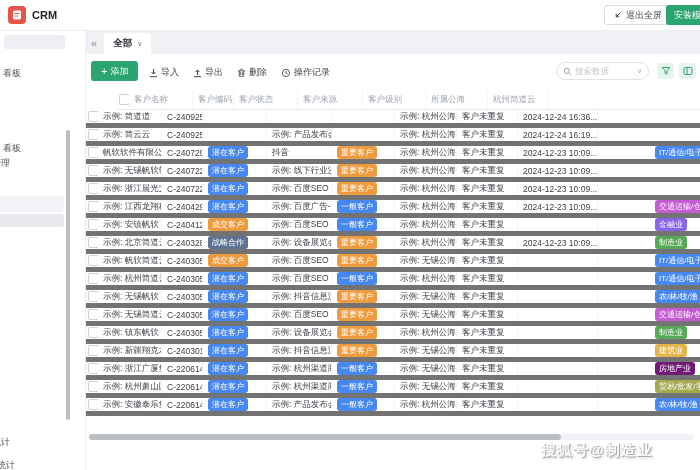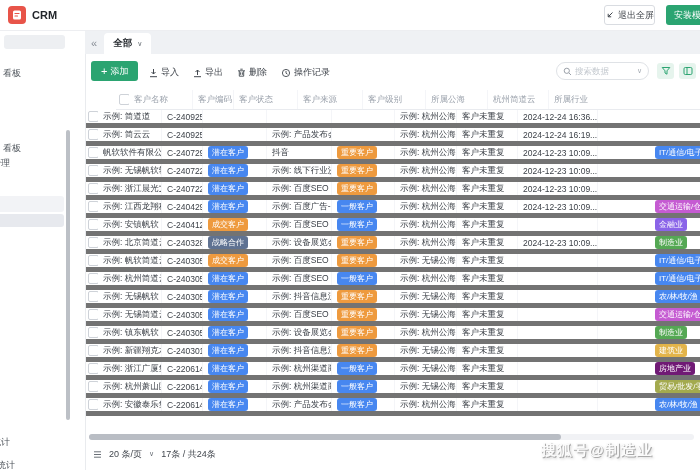--- a/index.html
+++ b/index.html
@@ -9,21 +9,21 @@
   svg{display:block;}
 
   
   .topbar{position:absolute;left:0;top:0;width:700px;height:30px;background:#fff;
           border-bottom:1px solid #edeef1;z-index:6;}
   .logo{position:absolute;left:8px;top:6px;display:flex;align-items:center;gap:6px;}
   .logo-icon{width:18px;height:18px;border-radius:4px;background:#e85449;
              display:flex;align-items:center;justify-content:center;}
   .logo-text{font-size:11px;font-weight:bold;color:#22262b;}
   .btn-exit{position:absolute;left:604px;top:5px;height:20px;display:flex;align-items:center;gap:4px;
-            padding:0 0;border:1px solid #d9dce1;border-radius:3px;background:#fff;
+            padding:0 8px;border:1px solid #d9dce1;border-radius:3px;background:#fff;
             font-size:9px;color:#3c4046;}
   .btn-install{position:absolute;left:666px;top:5px;height:20px;padding:0 8px;border:none;
                border-radius:3px;background:#2ba471;color:#fff;font-size:9px;white-space:nowrap;width:72px;text-align:left;}
 
   
   .sidebar{position:absolute;left:0;top:30px;width:85px;height:440px;background:#fff;
            border-right:1px solid #e9ebee;overflow:hidden;z-index:4;}
   .skel{position:absolute;left:4px;top:5px;width:61px;height:14px;border-radius:3px;background:#edeff2;}
   .frag{position:absolute;font-size:9px;color:#4b5158;white-space:nowrap;}
   .f1{left:3px;top:37px}.f2{left:3px;top:112px}.f3{left:-8px;top:127px}
@@ -199,21 +199,20 @@
         <div class="td c-check">
           <span class="cb"></span>
         </div>
         <div class="td c-name">客户名称</div>
         <div class="td c-code">客户编码</div>
         <div class="td c-status">客户状态</div>
         <div class="td c-source">客户来源</div>
         <div class="td c-level">客户级别</div>
         <div class="td c-pool">所属公海</div>
         <div class="td c-dedup">杭州简道云</div>
-        <div class="td c-industry">所属行业</div>
       </div>
     </div>
   <div class="tbody">
       <div class="tr">
         <div class="td c-check">
           <span class="cb"></span>
         </div>
         <div class="td c-name">示例: 简道道</div>
         <div class="td c-code">C-240925...</div>
         <div class="td c-status"></div>
@@ -533,25 +532,15 @@
         <div class="td c-industry">
           <span class="badge" style="background: rgb(71, 135, 240);">农/林/牧/渔</span>
         </div>
       </div>
     </div>
 
   <div class="hscroll">
     <div class="hthumb"></div>
   </div>
 
-  <div class="pager">
-    <span>
-      <svg width="9" height="9" viewBox="0 0 9 9">
-          <path d="M1 1.8h7M1 4.5h7M1 7.2h7" stroke="#6b7178" stroke-width="1"></path>
-        </svg>
-    </span>
-    <span>20 条/页</span>
-    <span class="chev">∨</span>
-    <span>17条 / 共24条</span>
-  </div>
 </main>
 
 <div class="watermark">搜狐号@制造业</div>
 
 </body></html>

